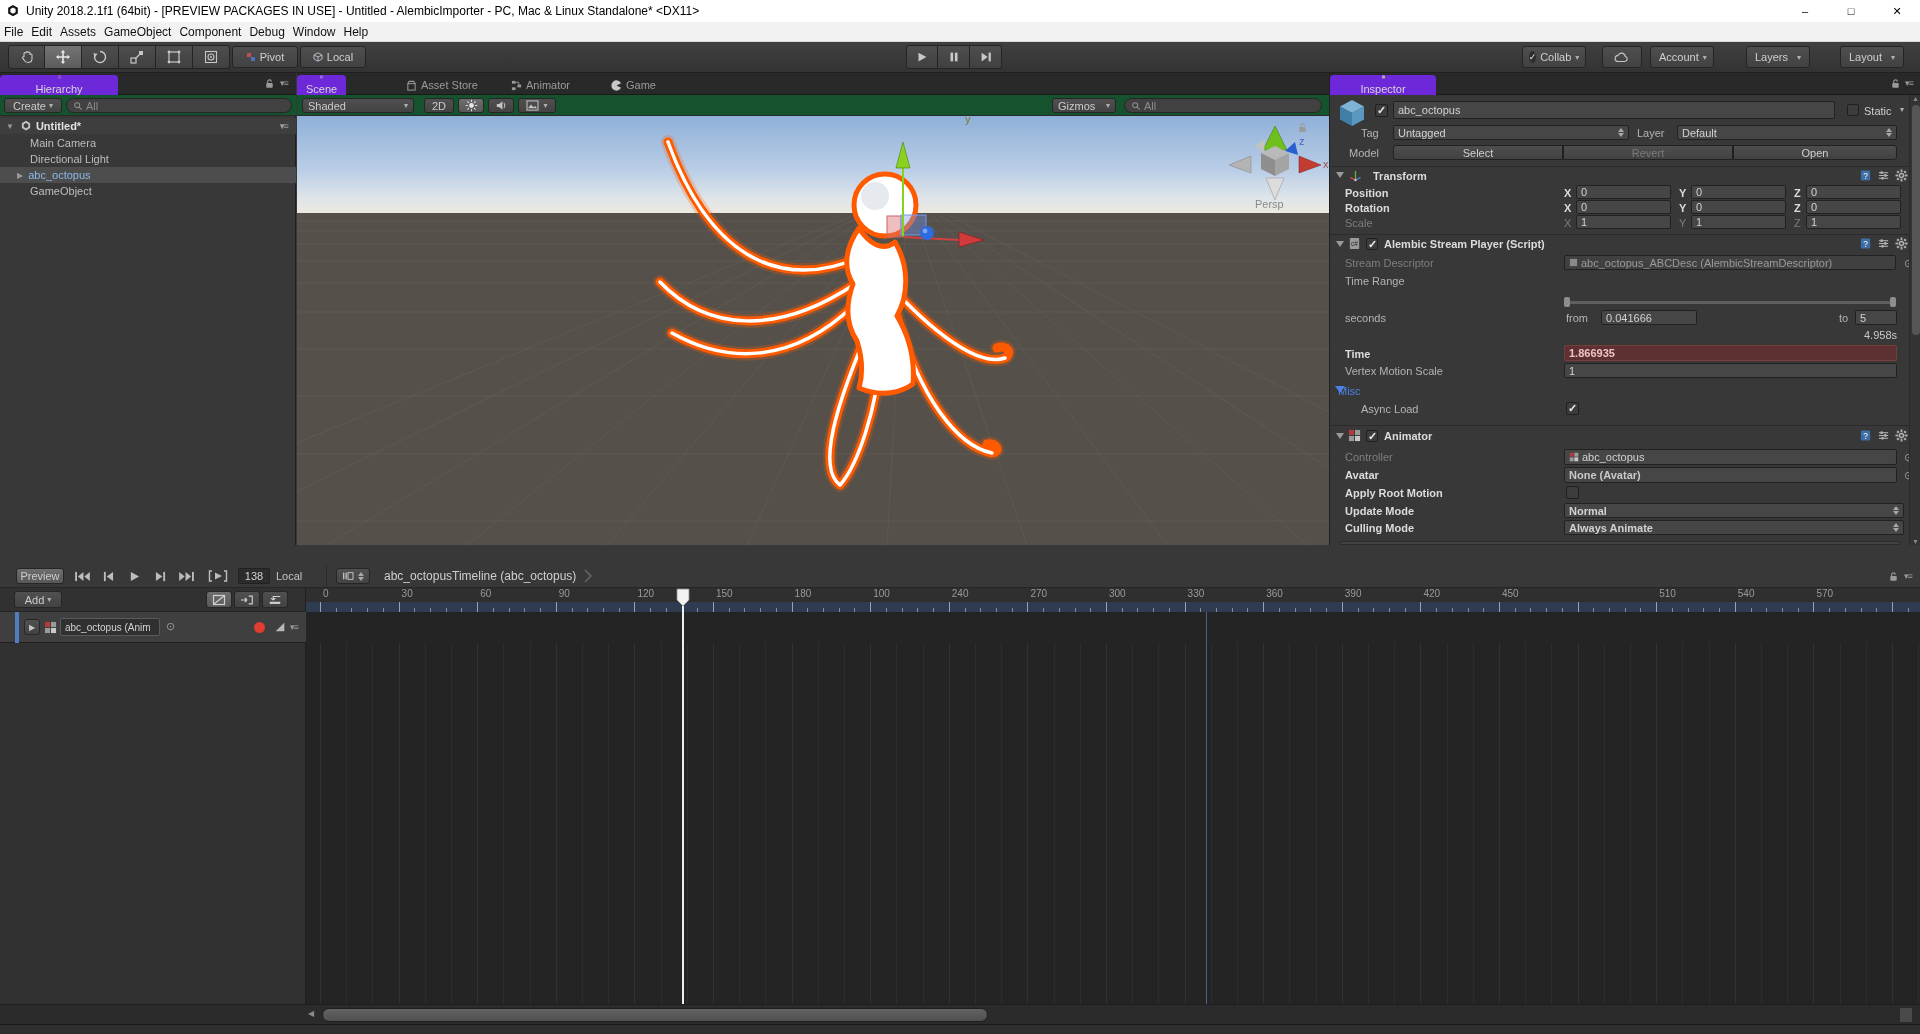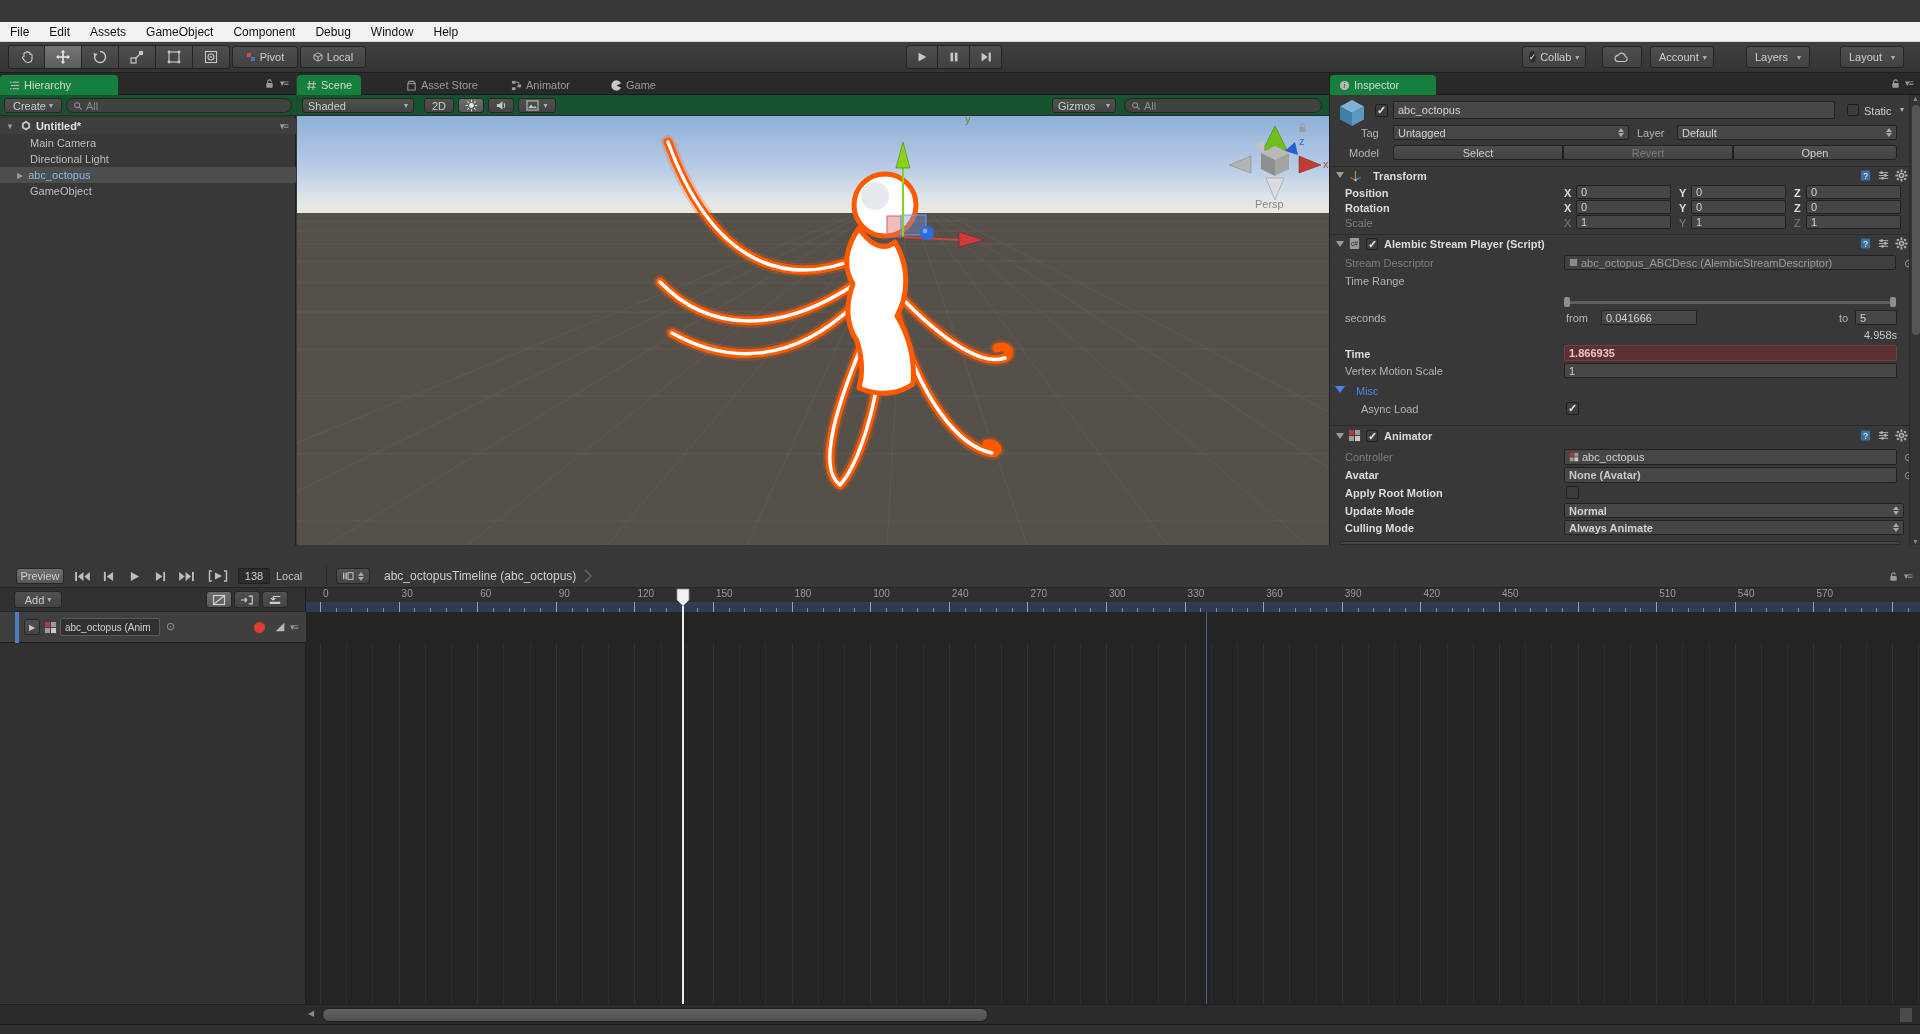--- a/index.html
+++ b/index.html
@@ -5,36 +5,36 @@
   html,body{margin:0;padding:0;background:#1a1a1a;}
   *{box-sizing:border-box;}
   #root{position:relative;width:1920px;height:1034px;background:#383838;overflow:hidden;
         font-family:"Liberation Sans",sans-serif;font-size:11px;color:#b8b8b8;}
   .abs{position:absolute;}
   .flex{display:flex;align-items:center;}
   .ic{display:inline-block;vertical-align:middle;}
   
   .titlebar{left:0;top:0;width:1920px;height:22px;background:#ffffff;color:#000;font-size:12px;}
   .menubar{left:0;top:22px;width:1920px;height:20px;background:#f2f2f2;color:#111;font-size:12px;border-bottom:1px solid #d8d8d8;}
-  .menu-item{padding:0 10px;height:20px;display:flex;align-items:center;cursor:default;}
+  .menu-item{padding:0 4px;height:20px;display:flex;align-items:center;cursor:default;}
   .wbtn{width:46px;height:22px;display:flex;align-items:center;justify-content:center;color:#000;font-size:11px;}
   
   .toolbar{left:0;top:42px;width:1920px;height:31px;background:linear-gradient(#404040,#333333);border-bottom:1px solid #1f1f1f;}
   .toolcell{width:37px;height:24px;background:linear-gradient(#4e4e4e,#404040);border:1px solid #242424;border-left:none;
             display:flex;align-items:center;justify-content:center;}
   .toolcell.first{border-left:1px solid #242424;border-radius:3px 0 0 3px;}
   .toolcell.last{border-radius:0 3px 3px 0;}
   .toolcell.active{background:linear-gradient(#747474,#5c5c5c);}
   .tbtn{height:22px;background:linear-gradient(#4f4f4f,#414141);border:1px solid #242424;border-radius:3px;
         color:#cfcfcf;display:flex;align-items:center;justify-content:center;padding:0 8px;gap:4px;}
   .caret{font-size:8px;color:#b0b0b0;}
   
   .tabstrip{background:#292929;border-bottom:1px solid #191919;}
   .tab{height:20px;display:flex;align-items:center;gap:4px;padding:0 9px;color:#9a9a9a;}
-  .tab.active{background:#15803d;border-radius:4px 4px 0 0;color:#d6d6d6;}
+  .tab.active{background:#6d28d9;border-radius:4px 4px 0 0;color:#d6d6d6;flex-direction:column;}
   .subbar{background:#14532d;border-bottom:1px solid #2a2a2a;}
   .searchbox{background:#414141;border:1px solid #262626;border-radius:8px;height:15px;display:flex;align-items:center;
              gap:3px;padding:0 6px;color:#8a8a8a;}
   .smallbtn{background:linear-gradient(#505050,#434343);border:1px solid #262626;border-radius:3px;height:15px;
             display:flex;align-items:center;justify-content:center;gap:3px;color:#cccccc;padding:0 5px;}
   .smallbtn.active{background:linear-gradient(#6e6e6e,#585858);}
   .hmenu{color:#9a9a9a;font-size:9px;letter-spacing:-1px;}
   
   .hrow{position:absolute;left:0;width:296px;height:16px;display:flex;align-items:center;color:#bdbdbd;}
   .hrow.selected{background:#4d4d4d;}
@@ -277,20 +277,31 @@
           <path d="M4 9.5 H11"></path>
         </g>
         <circle cx="2" cy="2.5" r="0.9" fill="#b8b8b8"></circle>
         <circle cx="2" cy="9.5" r="0.9" fill="#b8b8b8"></circle>
       </symbol>
   </defs>
 </svg>
 
 <div id="root">
 
+  <div class="abs titlebar flex">
+    <svg class="ic" width="14" height="14" style="margin:0 6px">
+        <use href="#ic-unity"></use>
+      </svg>
+    <span>Unity 2018.2.1f1 (64bit) - [PREVIEW PACKAGES IN USE] - Untitled - AlembicImporter - PC, Mac &amp; Linux Standalone* &lt;DX11&gt;</span>
+    <div class="abs" style="right:0;top:0;display:flex">
+      <div class="wbtn">–</div>
+      <div class="wbtn">□</div>
+      <div class="wbtn">✕</div>
+    </div>
+  </div>
 
   <div class="abs menubar flex">
     <div class="menu-item">File</div>
     <div class="menu-item">Edit</div>
     <div class="menu-item">Assets</div>
     <div class="menu-item">GameObject</div>
     <div class="menu-item">Component</div>
     <div class="menu-item">Debug</div>
     <div class="menu-item">Window</div>
     <div class="menu-item">Help</div>
@@ -750,21 +761,21 @@
     <span class="lbl bold" style="left:15px;top:275px">Time</span>
     <div class="field red" style="left:234px;top:272px;width:333px;height:16px">
         <span>1.866935</span>
       </div>
     <span class="lbl" style="left:15px;top:292px">Vertex Motion Scale</span>
     <div class="field" style="left:234px;top:290px;width:333px">
         <span>1</span>
       </div>
 
     <span class="abs" style="left:5px;top:313px;width:0;height:0;border-left:5px solid transparent;border-right:5px solid transparent;border-top:7px solid #4c82e8"></span>
-    <span class="lbl" style="left:26px;top:312px;color:#4c82e8">Misc</span>
+    <span class="lbl" style="left:8px;top:312px;color:#4c82e8">Misc</span>
     <span class="lbl" style="left:31px;top:330px">Async Load</span>
     <div class="chk on" style="left:236px;top:329px"></div>
 
     <div class="comp-sep" style="left:0;top:352px;width:591px"></div>
 
     <span class="abs fold" style="left:6px;top:360px"></span>
     <svg class="ic abs" style="left:18px;top:356px" width="13" height="13">
         <use href="#ic-anim"></use>
       </svg>
     <div class="chk on" style="left:36px;top:357px;width:12px;height:12px"></div>

